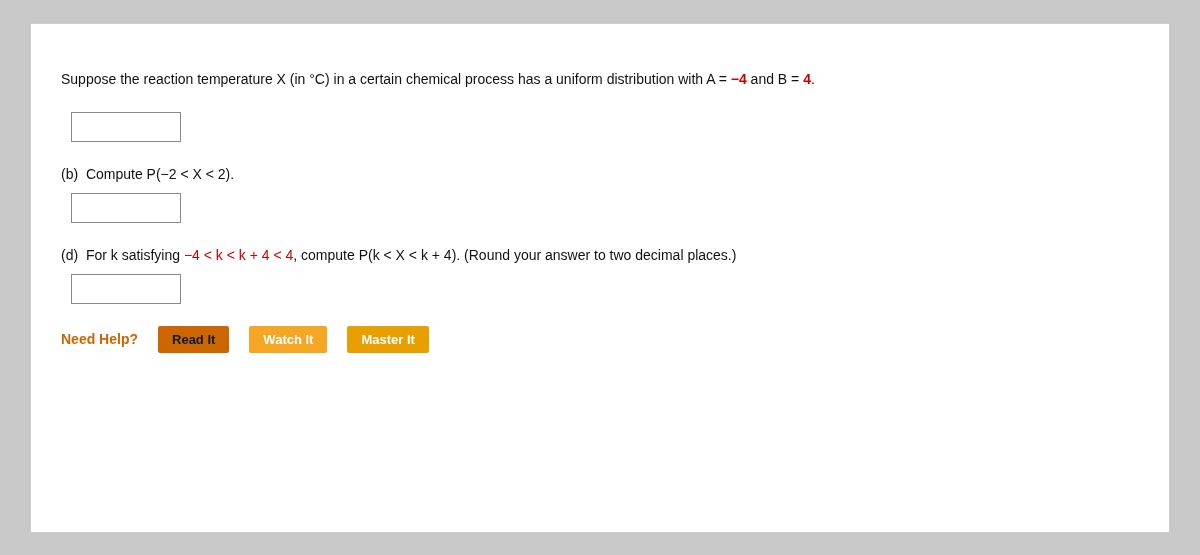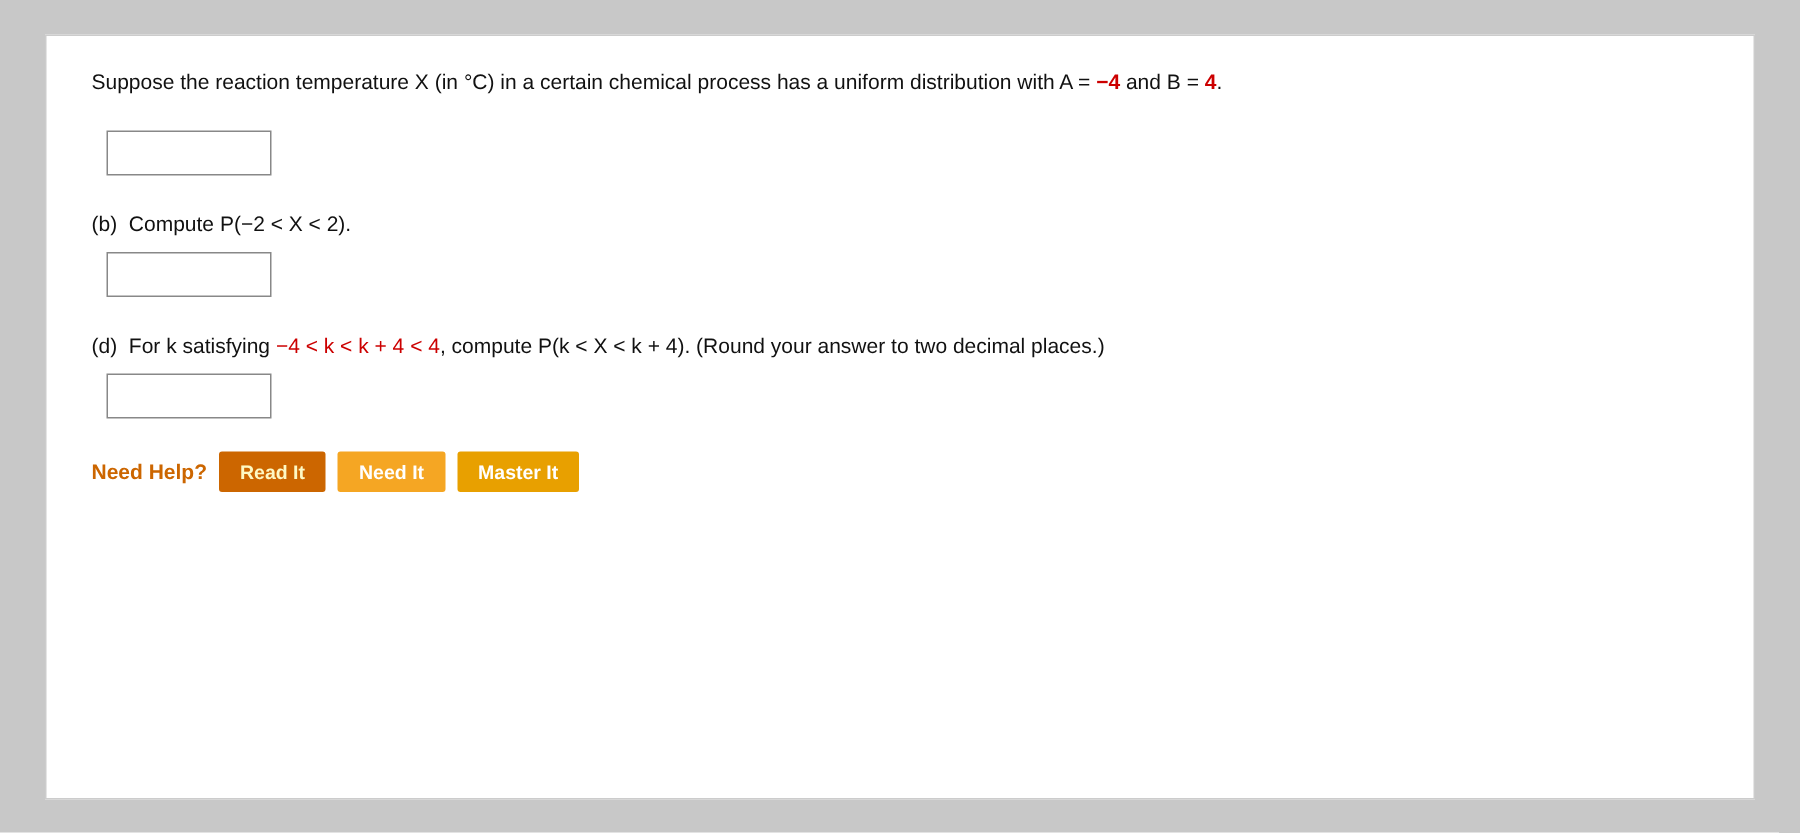--- a/index.html
+++ b/index.html
@@ -26,20 +26,21 @@
       padding: 20px 30px 25px 30px;
       border: 1px solid #cccccc;
       position: relative;
     }
 
     .problem-intro {
       font-size: 14px;
       color: #111;
       margin-bottom: 22px;
       line-height: 1.5;
+      margin-top: 25px;
     }
 
     .problem-intro .highlight {
       color: #cc0000;
       font-weight: bold;
     }
 
     .part {
       margin-bottom: 22px;
     }
@@ -60,33 +61,33 @@
       height: 30px;
       border: 1px solid #888;
       display: block;
       background: #fff;
       margin-left: 10px;
     }
 
     .need-help-section {
       display: flex;
       align-items: center;
-      gap: 8px;
+      gap: 20px;
       margin-top: 10px;
     }
 
     .need-help-label {
       color: #cc6600;
       font-weight: bold;
       font-size: 14px;
     }
 
     .btn-read-it {
       background-color: #cc6600;
-      color: #fef9c3;
+      color: #0f172a;
       border: none;
       padding: 6px 14px;
       font-size: 13px;
       font-weight: bold;
       cursor: pointer;
       border-radius: 2px;
     }
 
     .btn-watch-it {
       background-color: #f5a623;
@@ -134,17 +135,17 @@
   <div class="part">
     <div class="part-label">
       (d)&nbsp;&nbsp;For k satisfying <span class="red-text">−4 &lt; k &lt; k + 4 &lt; 4</span>, compute P(k &lt; X &lt; k + 4). (Round your answer to two decimal places.)
     </div>
     <input type="text" class="answer-box" aria-label="Answer for part d" style="">
   </div>
 
   <div class="need-help-section">
     <span class="need-help-label">Need Help?</span>
     <button class="btn-read-it">Read It</button>
-    <button class="btn-watch-it">Need It</button>
+    <button class="btn-watch-it">Watch It</button>
     <button class="btn-master-it">Master It</button>
   </div>
 
 </div>
 
 </body></html>

